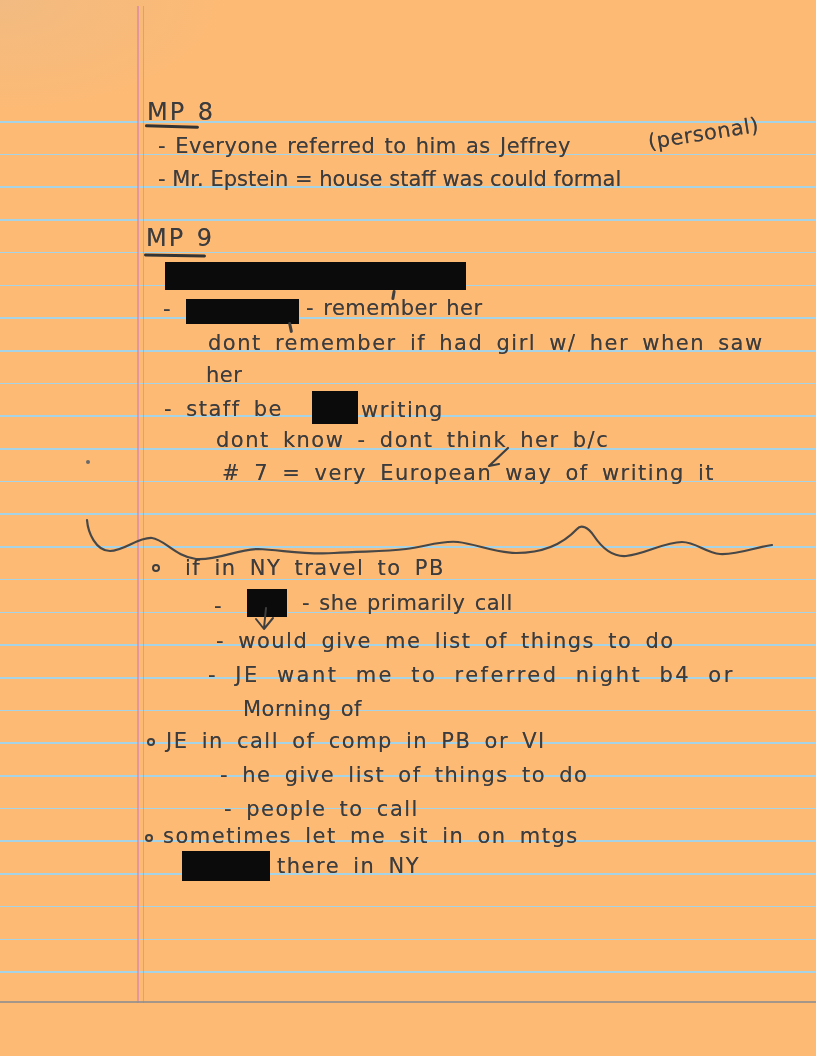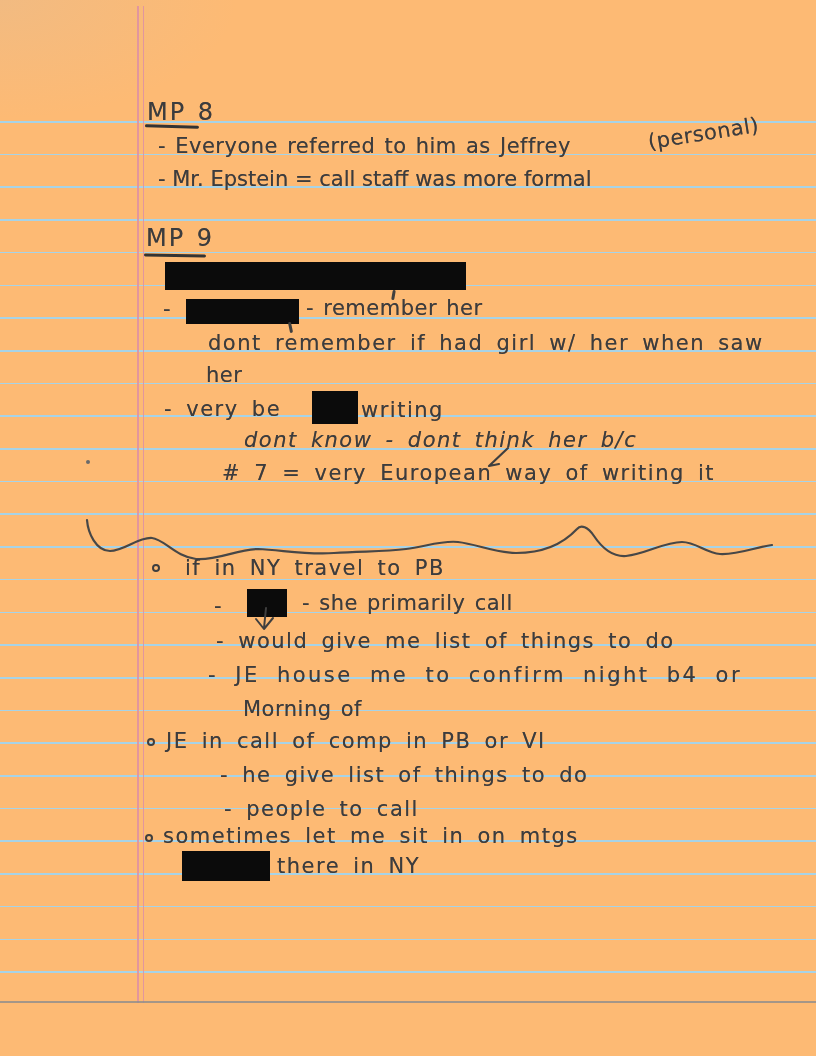--- a/index.html
+++ b/index.html
@@ -52,41 +52,41 @@
   <div class="ruled"></div>
   <div class="margin-line margin-left"></div>
   <div class="margin-line margin-right"></div>
   <div class="bottom-edge"></div>
 
   <div class="hw head" style="left:147px;top:99px;">MP 8</div>
   <div class="underline" style="left:145px;top:125px;width:54px;transform:rotate(1.5deg);"></div>
 
   <div class="hw" style="left:158px;top:134px;">- Everyone referred to him as Jeffrey</div>
   <div class="hw tilt" style="left:650px;top:130px;">(personal)</div>
-  <div class="hw tight" style="left:158px;top:167px;">- Mr. Epstein  =  call staff was more formal</div>
+  <div class="hw tight" style="left:158px;top:167px;">- Mr. Epstein  =  house staff was could formal</div>
 
   <div class="hw head" style="left:146px;top:225px;">MP 9</div>
   <div class="underline" style="left:144px;top:254px;width:62px;transform:rotate(1deg);"></div>
 
   <div class="redaction" style="left:165px;top:262px;width:301px;height:28px;"></div>
   <div class="ink-tail" style="left:392px;top:290px;height:10px;transform:rotate(10deg);"></div>
 
   <div class="hw" style="left:163px;top:297px;">-</div>
   <div class="redaction" style="left:186px;top:299px;width:113px;height:25px;"></div>
   <div class="ink-tail" style="left:289px;top:322px;height:11px;transform:rotate(-12deg);"></div>
   <div class="hw loose" style="left:208px;top:331px;">dont remember if had girl w/ her when saw</div>
 
   <div class="hw" style="left:306px;top:296px;">- remember her</div>
   <div class="hw" style="left:206px;top:363px;">her</div>
 
-  <div class="hw loose" style="left:164px;top:397px;">- very be</div>
+  <div class="hw loose" style="left:164px;top:397px;">- staff be</div>
   <div class="redaction" style="left:312px;top:391px;width:46px;height:33px;"></div>
   <div class="hw loose" style="left:361px;top:398px;">writing</div>
 
-  <div class="hw loose" style="left:244px;top:428px;font-style:italic;">dont know  -  dont think her b/c</div>
+  <div class="hw loose" style="left:216px;top:428px;">dont know  -  dont think her b/c</div>
   <div class="hw loose" style="left:222px;top:461px;"># 7 = very European way of writing it</div>
 
   <svg class="inkmark" style="left:480px;top:444px;" width="34" height="28" viewBox="0 0 34 28">
     <path d="M 28 4 L 9 22 L 19 20" fill="none" stroke="#3f3f3f" stroke-width="2.2" stroke-linecap="round" stroke-linejoin="round"></path>
   </svg>
 
   <div class="dot" style="left:86px;top:460px;"></div>
 
   <svg class="inkmark" style="left:0;top:505px;" width="816" height="70" viewBox="0 0 816 70">
     <path d="M 87 15 C 88 28, 96 46, 110 46 C 124 46, 138 32, 152 33 C 164 34, 176 52, 196 54 C 216 56, 238 44, 258 44 C 282 45, 306 50, 334 48 C 362 46, 384 47, 406 44 C 424 42, 442 35, 458 37 C 476 39, 496 48, 516 48 C 540 48, 562 40, 577 24 C 581 19, 588 22, 594 31 C 602 43, 612 52, 626 51 C 646 49, 664 37, 682 37 C 696 37, 706 48, 720 49 C 738 50, 756 42, 772 40" fill="none" stroke="#474747" stroke-width="2.2" stroke-linecap="round"></path>
@@ -97,21 +97,21 @@
 
   <div class="hw" style="left:214px;top:594px;">-</div>
   <div class="redaction" style="left:247px;top:589px;width:40px;height:28px;"></div>
   <div class="hw" style="left:302px;top:591px;">- she primarily call</div>
 
   <svg class="inkmark" style="left:250px;top:606px;" width="30" height="30" viewBox="0 0 30 30">
     <path d="M 16 2 L 14 22 M 6 13 L 14 23 L 23 12" fill="none" stroke="#3f3f3f" stroke-width="2" stroke-linecap="round" stroke-linejoin="round"></path>
   </svg>
 
   <div class="hw loose" style="left:216px;top:629px;">- would give me list of things to do</div>
-  <div class="hw xloose" style="left:208px;top:663px;">- JE house me to confirm night b4 or</div>
+  <div class="hw xloose" style="left:208px;top:663px;">- JE want me to referred night b4 or</div>
   <div class="hw" style="left:243px;top:697px;">Morning of</div>
 
   <span class="bullet" style="left:147px;top:738px;"></span>
   <div class="hw loose" style="left:166px;top:729px;">JE in call of comp in PB or VI</div>
   <div class="hw loose" style="left:220px;top:763px;">- he give list of things to do</div>
   <div class="hw loose" style="left:224px;top:797px;">- people to call</div>
 
   <span class="bullet" style="left:145px;top:834px;"></span>
   <div class="hw loose" style="left:163px;top:824px;">sometimes let me sit in on mtgs</div>
 

